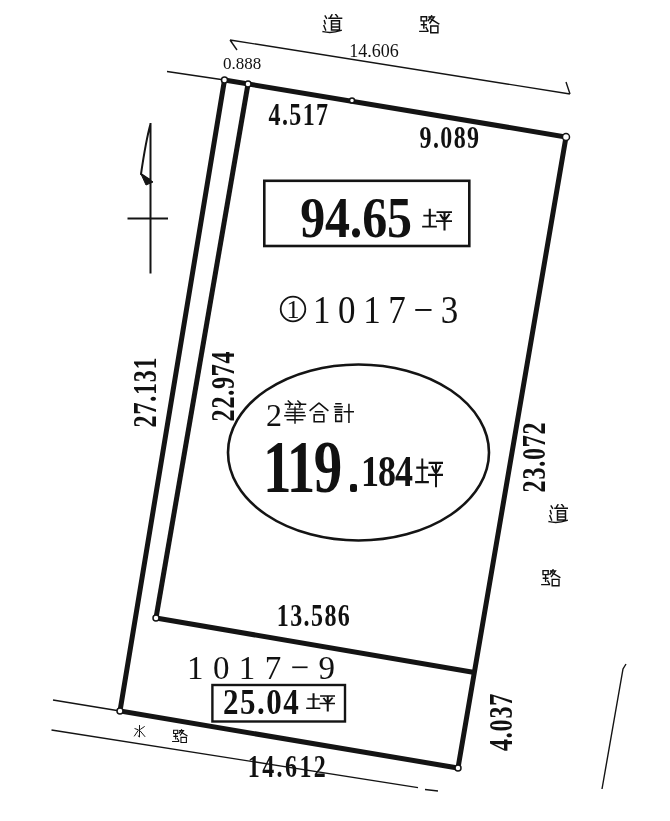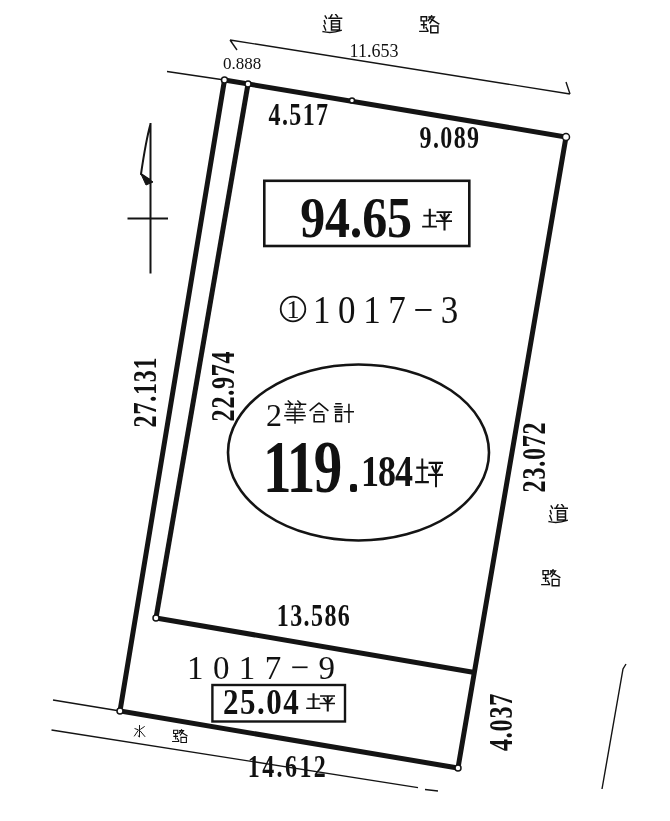--- a/index.html
+++ b/index.html
@@ -91,21 +91,21 @@
 </svg>
 
 <svg class="gl" style="left:320px;top:14px" width="23" height="21" viewBox="0 0 100 100">
       <use href="#gmichi"></use>
     </svg>
 
 <svg class="gl" style="left:418px;top:15px" width="23" height="21" viewBox="0 0 100 100">
       <use href="#gro"></use>
     </svg>
 
-<div class="t c" style="left:374px;top:51px;font-size:18px;">11.653</div>
+<div class="t c" style="left:374px;top:51px;font-size:18px;">14.606</div>
 
 <div class="t c" style="left:242px;top:63px;font-size:17px;">0.888</div>
 
 <div class="t c dim" style="left:299px;top:114px;">4.517</div>
 
 <div class="t c dim" style="left:450px;top:137px;">9.089</div>
 
 <div class="t c" style="left:356px;top:218px;font-size:50px;font-weight:bold;letter-spacing:-0.2px;transform:translate(-50%,-50%) scaleY(1.12);">94.65</div>
 
 <svg class="gl" style="left:422px;top:206px" width="30" height="25" viewBox="0 0 100 100" preserveAspectRatio="none">

